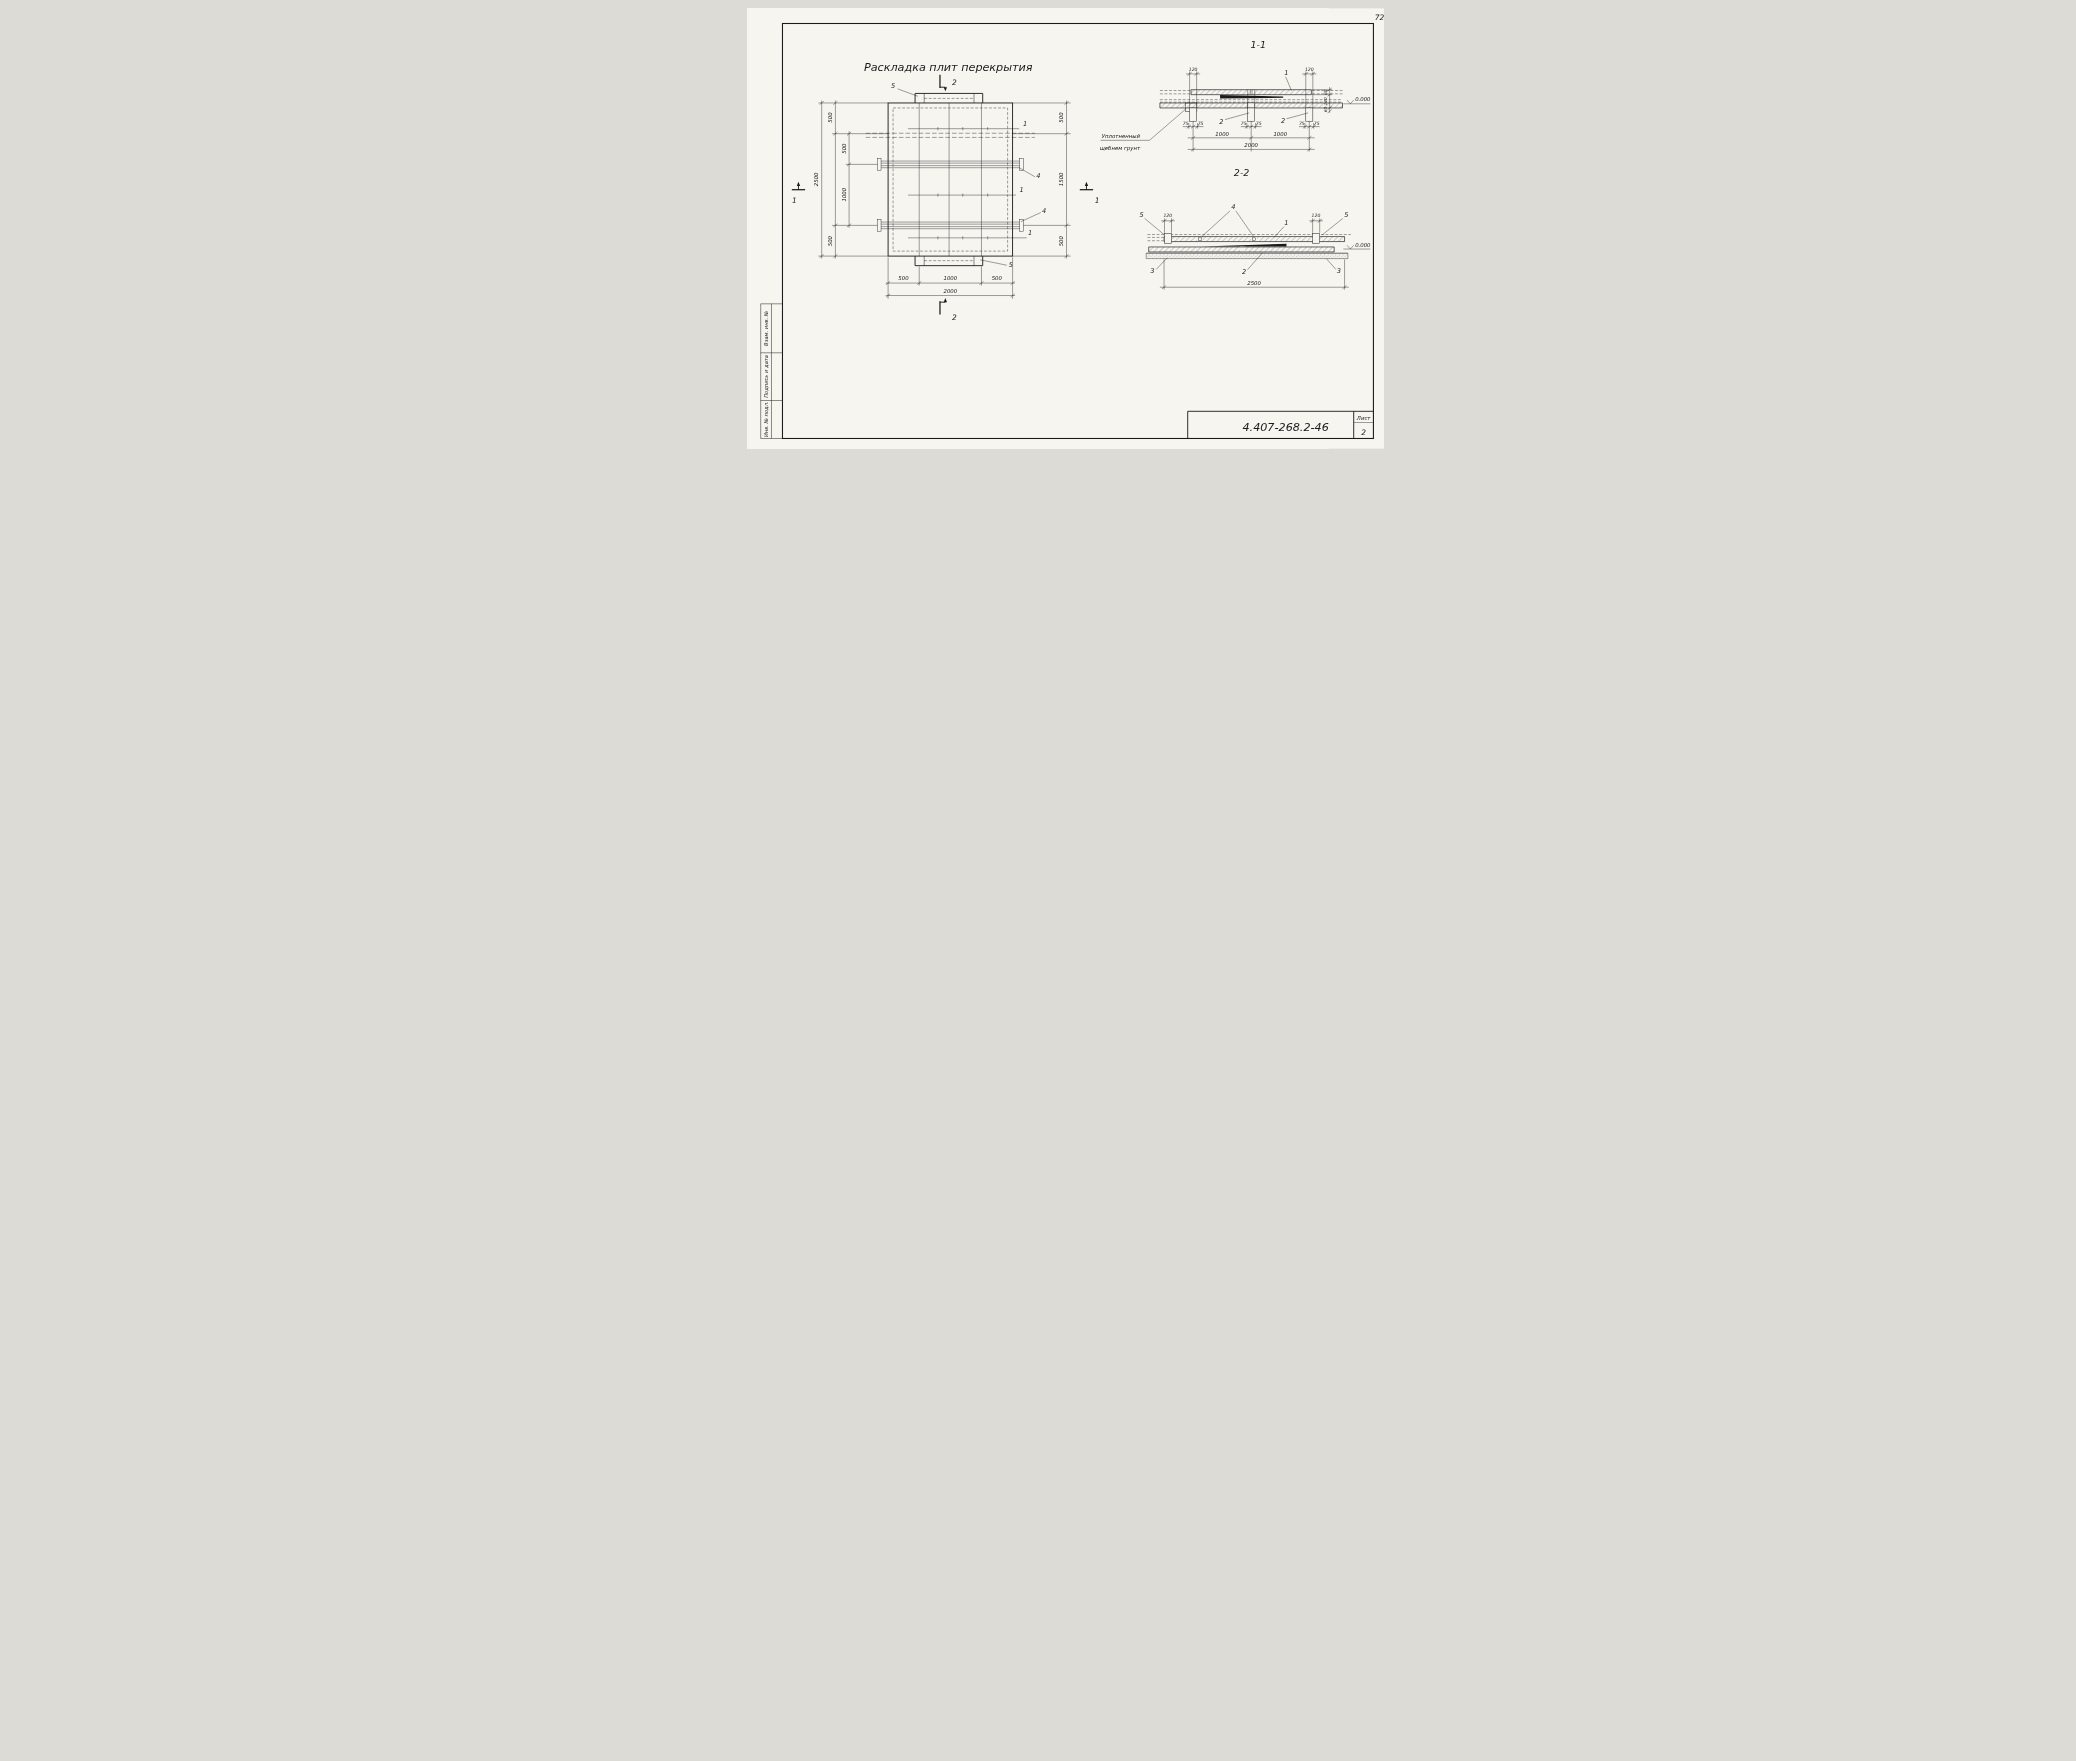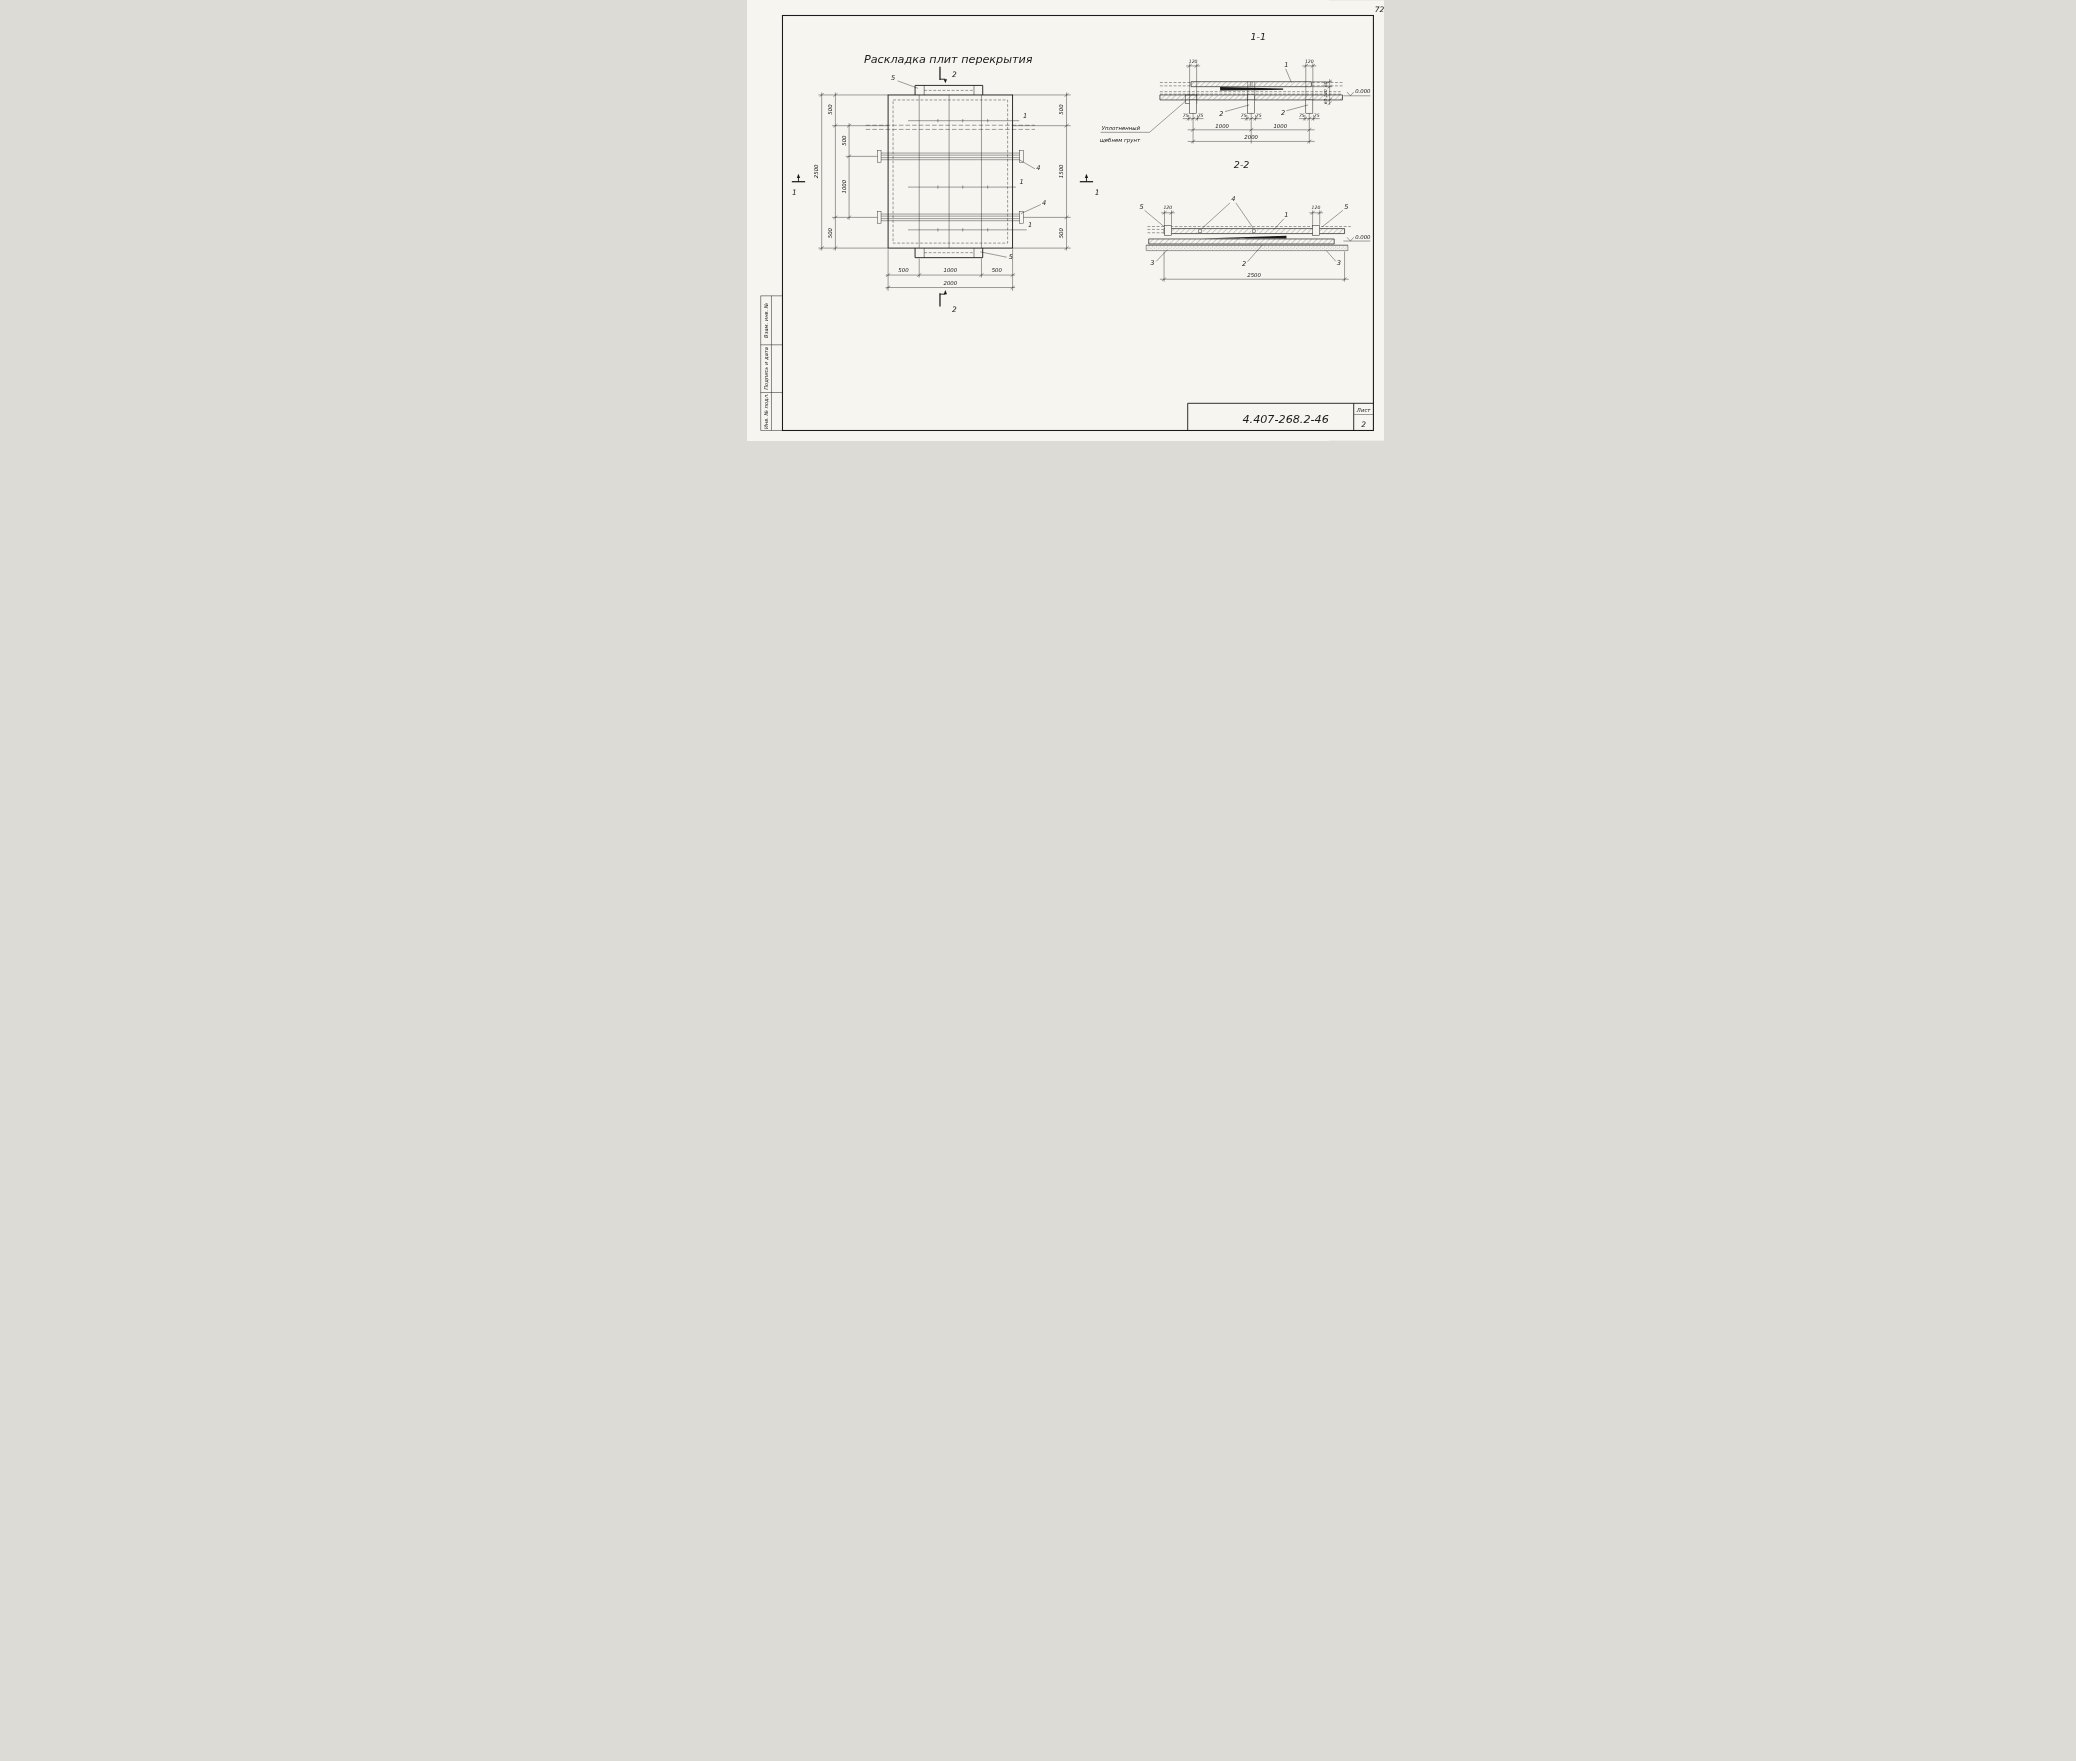--- a/index.html
+++ b/index.html
@@ -1,16 +1,16 @@
 <!DOCTYPE html>
 <html style="font-size:6.6px"><head>
 <meta charset="utf-8">
 <style>
   html,body{margin:0;padding:0;background:#dddbd5;}
-  .sheet{width:582px;height:441px;background:#f7f5f0;position:relative;margin:0 auto;text-align:right;}
+  .sheet{width:582px;height:441px;background:#f7f5f0;position:relative;margin:8px auto;text-align:right;}
   svg{display:block}
   svg text{font-family:"DejaVu Sans",sans-serif;font-style:italic;fill:#1b1b1b;}
   .ln{stroke:#1b1b1b;fill:none;stroke-linecap:butt;}
   .w1{stroke-width:1;}
   .w12{stroke-width:1.2;}
   .w15{stroke-width:1.6;}
   .w2{stroke-width:2.2;}
   .w25{stroke-width:2.6;}
   .w3{stroke-width:3;}
   .dash{stroke-dasharray:11 5;}

